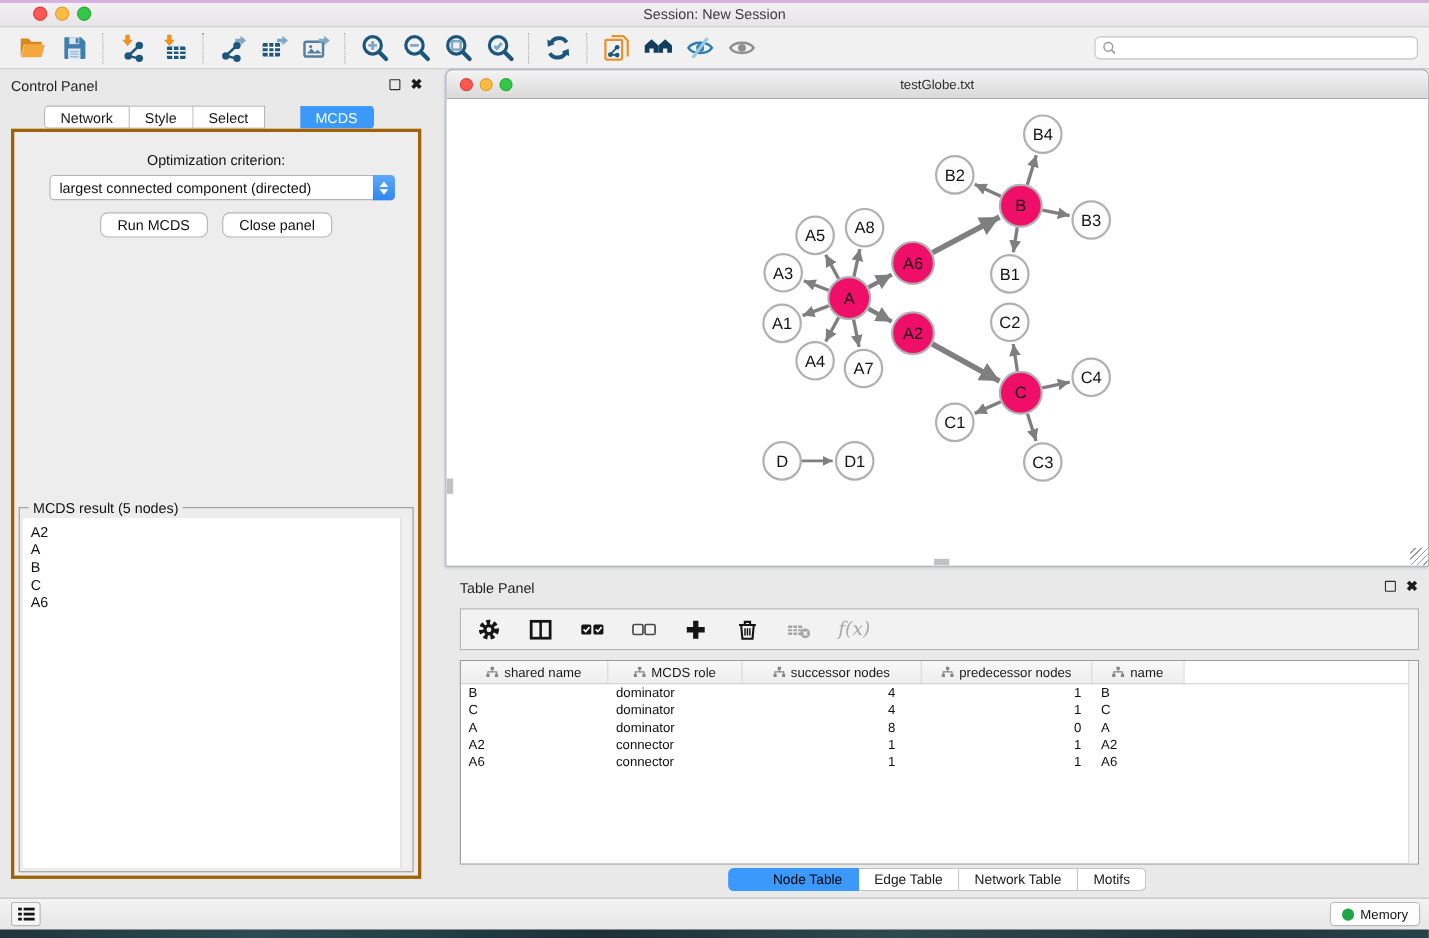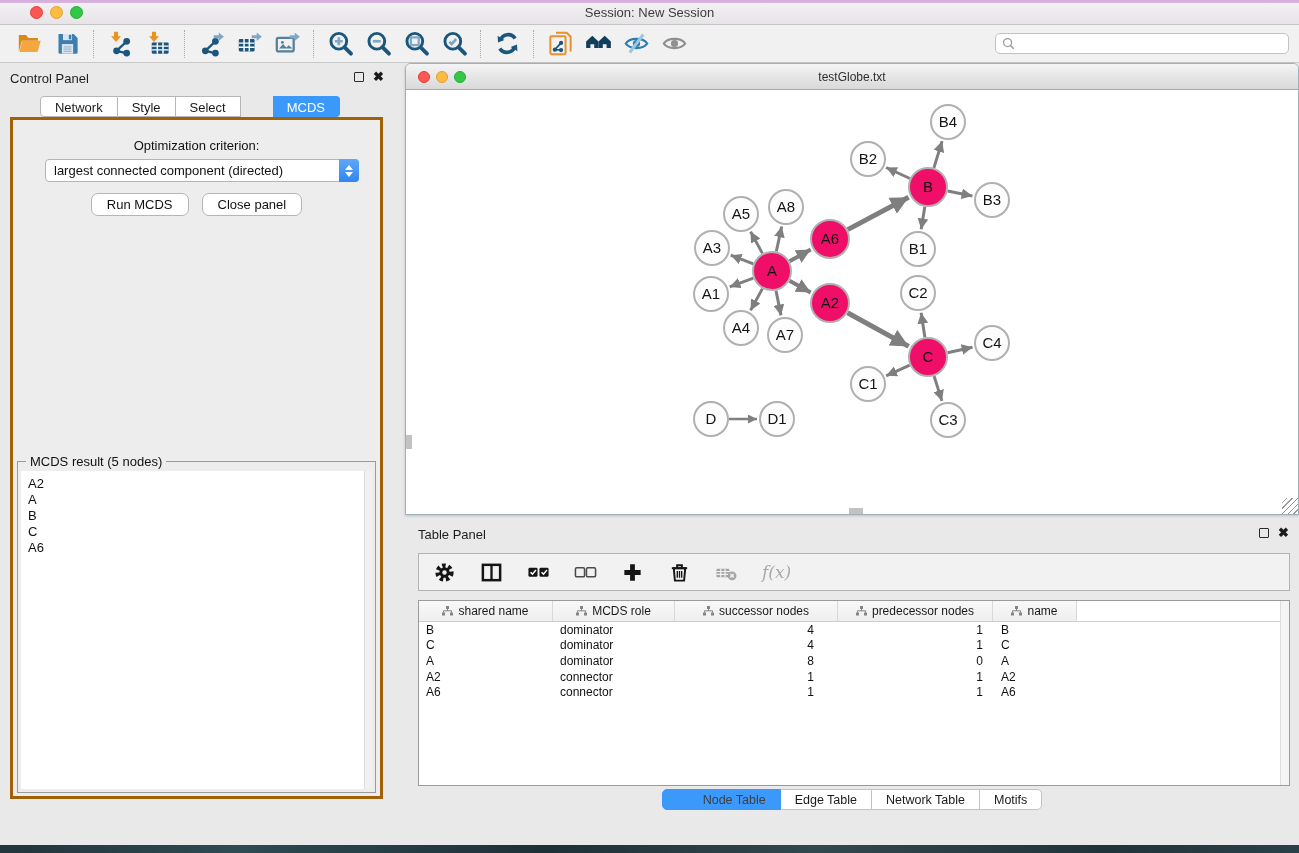--- a/index.html
+++ b/index.html
@@ -87,21 +87,21 @@
     border-right:1px solid #d8d8d8; cursor:pointer; }
   .th-fill { flex:1; background:#fff; border-right:none; }
   .t-row { display:flex; height:15.6px; align-items:center; cursor:default; }
   .t-cell { font-size:12px; color:#111; white-space:nowrap; }
   .t-scroll { position:absolute; right:0; top:0; bottom:0; width:9px; background:#f4f4f4; border-left:1px solid #ddd; }
   .bottom-tabs { position:absolute; left:0; right:0; top:269px; display:flex; justify-content:center; }
   .btab { height:21px; line-height:21px; padding:0 14px; font-size:12.5px; background:#fff; color:#1a1a1a;
     border:1px solid #c3c3c3; border-left:none; cursor:pointer; }
   .btab:first-child { border-left:1px solid #c3c3c3; border-radius:5px 0 0 5px; }
   .btab:last-child { border-radius:0 5px 5px 0; }
-  .btab.active { background:#3b99fc; border-color:#3b99fc; color:#404040;padding-left:40px; }
+  .btab.active { background:#3b99fc; border-color:#3b99fc; color:#000000;padding-left:40px; }
 
   
   .statusbar { position:absolute; left:0; top:816px; width:1299px; height:29px;
     background:linear-gradient(#f3f3f3,#e6e6e6); border-top:1px solid #bfbfbf; }
   .sb-list { position:absolute; left:10px; top:3px; width:27px; height:22px; background:#f6f6f6;
     border:1px solid #b5b5b5; border-radius:3px; display:flex; align-items:center; justify-content:center; cursor:pointer; }
   .sb-mem { position:absolute; right:8px; top:3px; height:22px; padding:0 10px; background:#fdfdfd;
     border:1px solid #b9b9b9; border-radius:4px; display:flex; align-items:center; gap:6px; font-size:12px; color:#111; cursor:pointer; }
   .mem-dot { width:11px; height:11px; border-radius:50%; background:#1fa549; display:inline-block; }
   .desktop { position:absolute; left:0; bottom:0; width:1299px; height:8px;
@@ -597,15 +597,33 @@
       <div class="t-scroll"></div>
     </div>
     <div class="bottom-tabs" id="bottom-tabs">
         <div class="btab active">Node Table</div>
         <div class="btab">Edge Table</div>
         <div class="btab">Network Table</div>
         <div class="btab">Motifs</div>
       </div>
   </div>
 
+  <div class="statusbar">
+    <div class="sb-list">
+      <svg width="20" height="20" viewBox="0 0 24 24">
+        <g fill="#141414">
+          <rect x="3" y="5" width="4" height="3"></rect>
+            <rect x="9" y="5" width="12" height="3"></rect>
+          <rect x="3" y="10.5" width="4" height="3"></rect>
+            <rect x="9" y="10.5" width="12" height="3"></rect>
+          <rect x="3" y="16" width="4" height="3"></rect>
+            <rect x="9" y="16" width="12" height="3"></rect>
+        </g>
+      </svg>
+    </div>
+    <div class="sb-mem">
+      <span class="mem-dot"></span>
+      <span>Memory</span>
+    </div>
+  </div>
   <div class="desktop"></div>
 
 </div>
 
 </body></html>

